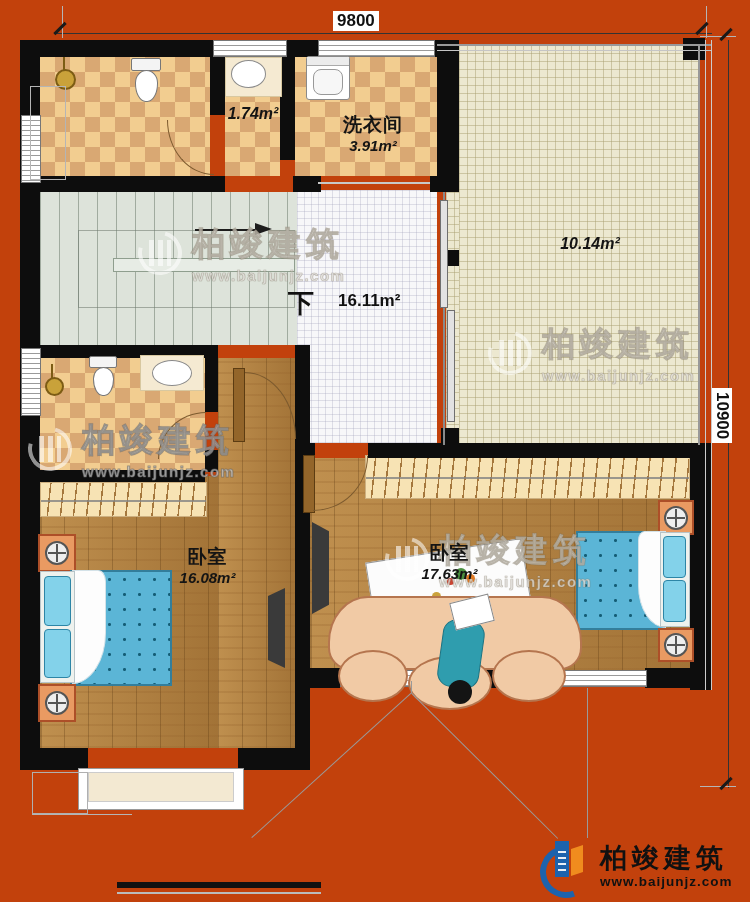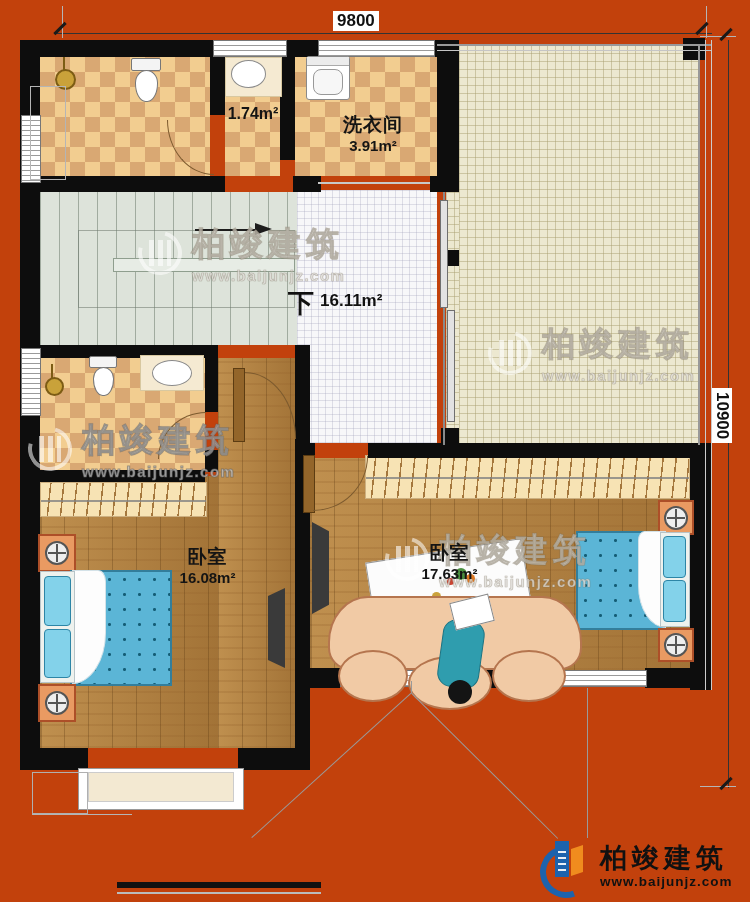--- a/index.html
+++ b/index.html
@@ -23,21 +23,21 @@
   .wood{position:absolute;background-color:#b3813f;
      background-image:repeating-linear-gradient(90deg,rgba(80,48,12,.28) 0 1.5px,transparent 1.5px 24px),
        repeating-linear-gradient(0deg,rgba(150,100,45,.25) 0 2px,transparent 2px 11px),
        linear-gradient(90deg,rgba(255,220,160,.16),rgba(60,30,5,.14));}
   .wrob{position:absolute;background-color:#f7e3b4;border:1px solid #cdb080;
      background-image:repeating-linear-gradient(96deg,transparent 0 9px,rgba(150,100,40,.85) 9px 10.5px,transparent 10.5px 13px);}
   .wrob:after{content:"";position:absolute;left:0;right:0;top:50%;height:2px;background:rgba(130,130,130,.8);}
   .winH{position:absolute;background:repeating-linear-gradient(180deg,#fff 0 4px,#9a9a9a 4px 5px);border:1px solid #777;}
   .roomlbl{position:absolute;text-align:center;line-height:1.2;color:#141414;font-weight:bold;}
   .roomlbl .nm{font-size:19px;letter-spacing:1px;}
-  .roomlbl .ar{font-size:15px;}
+  .roomlbl .ar{font-size:15px;font-style:italic;}
   .tline{position:absolute;height:1px;background:#9a9a9a;transform-origin:0 0;}
   .gline{position:absolute;background:#b5b5b5;}
   .tick{position:absolute;width:16px;height:3px;background:#1a1a1a;transform:rotate(-45deg);}
   .dimtxt{position:absolute;font-weight:bold;color:#111;font-size:17px;background:#fff;padding:0 4px;}
   .arc{position:absolute;border:0 solid #7c5a2e;}
   .leaf{position:absolute;background:#93652a;border:1px solid #5c3c12;}
   .toilet-tank{position:absolute;background:#f4f4f4;border:1px solid #777;border-radius:2px;}
   .toilet-bowl{position:absolute;background:#fff;border:1px solid #777;border-radius:50% 50% 46% 46%/40% 40% 58% 58%;}
   .sinkc{position:absolute;background:#f5ead2;border:1px solid #d8c8a0;}
   .sink{position:absolute;background:#fff;border:1.5px solid #8a8a8a;border-radius:50%;}
@@ -290,23 +290,24 @@
   </div>
 
   <div class="roomlbl" style="left:213px;top:104px;width:80px;">
     <div class="ar" style="font-size:16px;">1.74m²</div>
   </div>
   <div class="roomlbl" style="left:328px;top:114px;width:90px;">
     <div class="nm">洗衣间</div>
     <div class="ar">3.91m²</div>
   </div>
   <div class="roomlbl" style="left:515px;top:234px;width:150px;">
+    <div class="ar" style="font-size:16px;">10.14m²</div>
   </div>
   <div class="downlbl" style="left:288px;top:286px;">下</div>
-  <div class="arealbl-b" style="left:320px;top:291px;">16.11m²</div>
+  <div class="arealbl-b" style="left:338px;top:291px;">16.11m²</div>
   <div class="roomlbl" style="left:160px;top:546px;width:95px;">
     <div class="nm">卧室</div>
     <div class="ar">16.08m²</div>
   </div>
   <div class="roomlbl" style="left:402px;top:542px;width:95px;">
     <div class="nm">卧室</div>
     <div class="ar">17.63m²</div>
   </div>
 
   <div id="footer">

